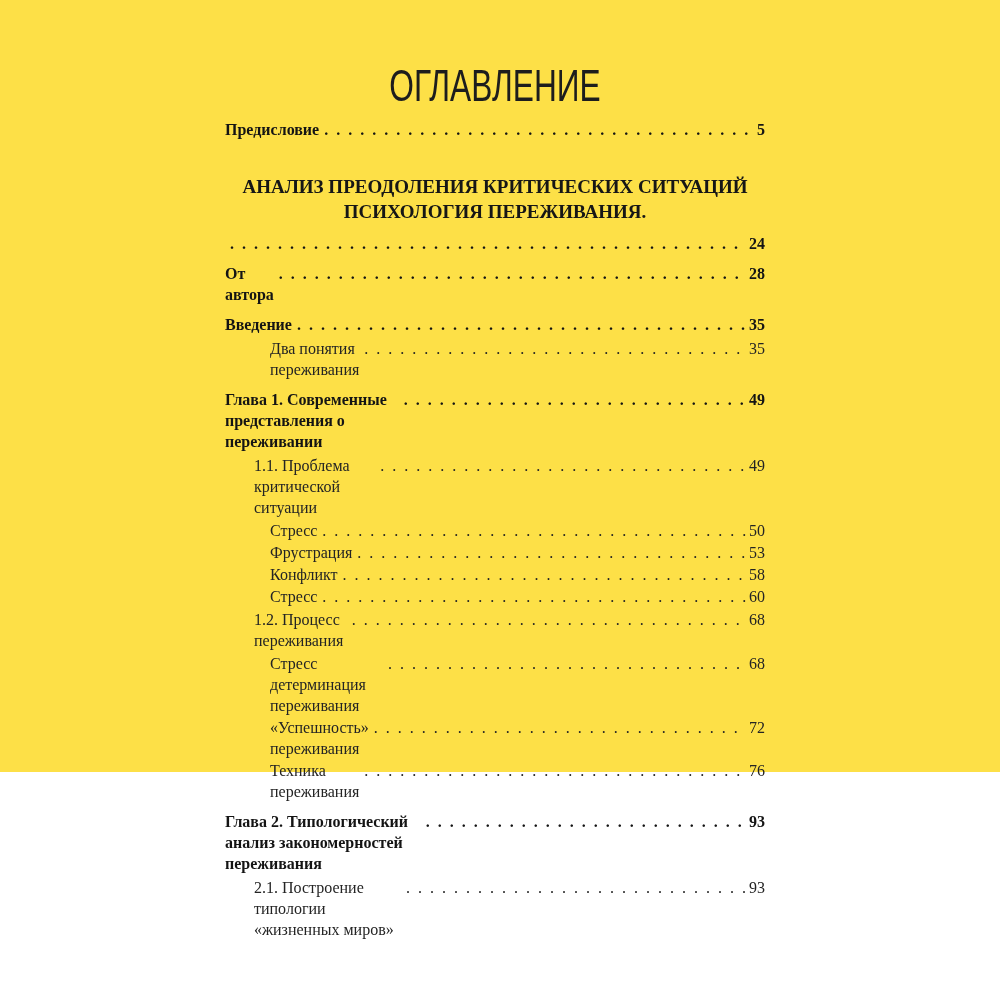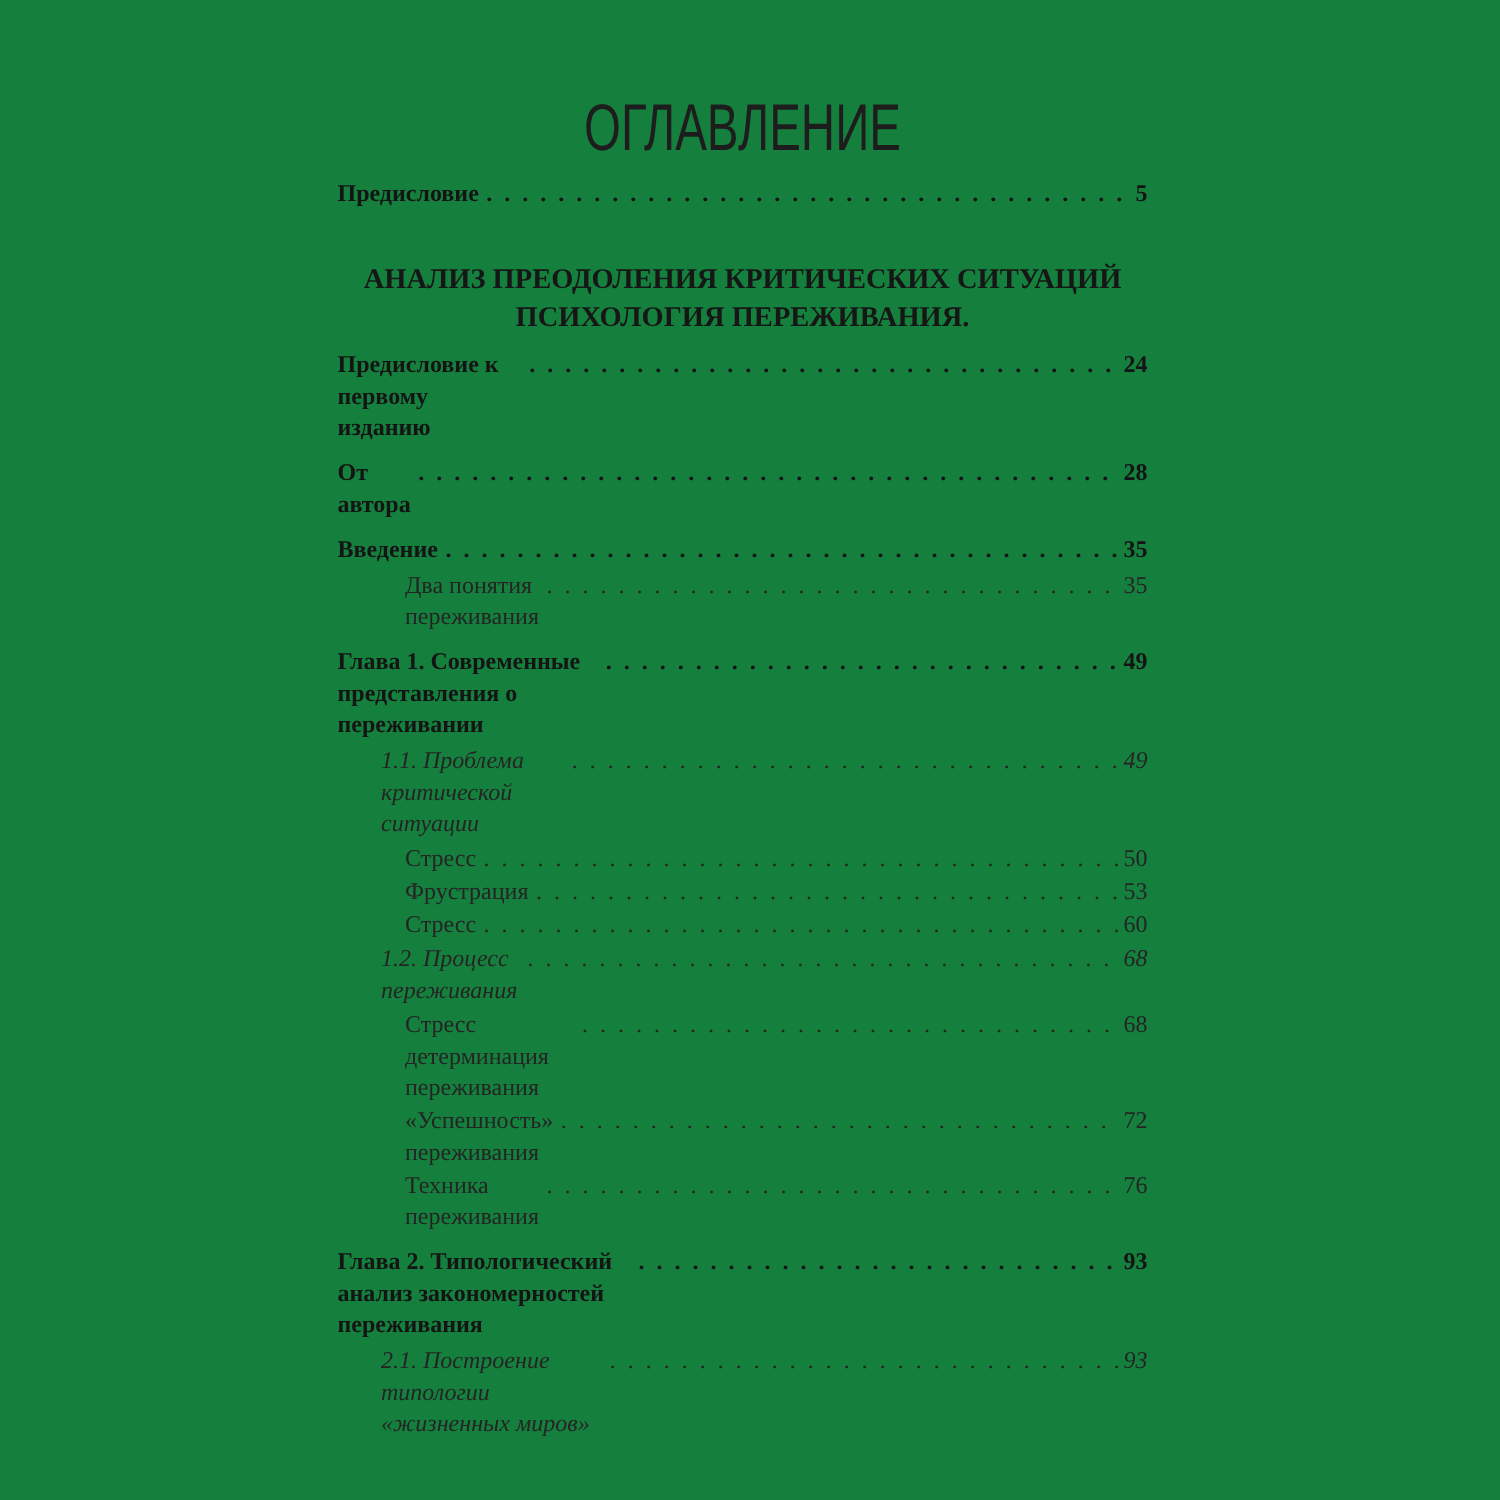--- a/index.html
+++ b/index.html
@@ -10,22 +10,22 @@
   body {
     width: 1000px;
     height: 1000px;
     overflow: hidden;
     font-family: "Liberation Serif", "DejaVu Serif", serif;
     color: #222222;
   }
   .page {
     position: relative;
     width: 1000px;
-    height: 1000px;
-    background: #15803d;
+    height: 772px;
+    background: #fde047;
   }
   .content {
     position: absolute;
     left: 225px;
     top: 0;
     width: 540px;
   }
   
   .page-title {
     margin-top: 62px;
@@ -64,21 +64,21 @@
   .toc-row .flexline {
     display: flex;
     align-items: baseline;
   }
   .toc-row.lv0 {
     margin-top: 9px;
     margin-bottom: 3px;
     font-weight: bold;
     color: #141414;
   }
-  .toc-row.lv1 { margin: 2px 0 2px 29px; font-style: italic; }
+  .toc-row.lv1 { margin: 2px 0 2px 29px; }
   .toc-row.lv2 { margin: 1px 0 1px 45px; }
   .toc-label { flex: 0 1 auto; }
   .wrap-line { display: block; }
   .dots {
     flex: 1 1 auto;
     overflow: hidden;
     white-space: nowrap;
     min-width: 10px;
     margin: 0 3px 0 5px;
   }
@@ -111,21 +111,20 @@
       </div>
 
     <div class="part-heading">
       <div>АНАЛИЗ ПРЕОДОЛЕНИЯ КРИТИЧЕСКИХ СИТУАЦИЙ</div>
       <div>ПСИХОЛОГИЯ ПЕРЕЖИВАНИЯ.</div>
     </div>
 
     <div class="toc-list">
         <div class="toc-row lv0 bold">
           <div class="flexline">
-            <span class="toc-label">Предисловие к первому изданию</span>
             <span class="dots"></span>
             <span class="toc-page">24</span>
           </div>
         </div>
         <div class="toc-row lv0 bold">
           <div class="flexline">
             <span class="toc-label">От автора</span>
             <span class="dots"></span>
             <span class="toc-page">28</span>
           </div>
@@ -163,20 +162,27 @@
             <span class="toc-label">Стресс</span>
             <span class="dots"></span>
             <span class="toc-page">50</span>
           </div>
         </div>
         <div class="toc-row lv2">
           <div class="flexline">
             <span class="toc-label">Фрустрация</span>
             <span class="dots"></span>
             <span class="toc-page">53</span>
+          </div>
+        </div>
+        <div class="toc-row lv2">
+          <div class="flexline">
+            <span class="toc-label">Конфликт</span>
+            <span class="dots"></span>
+            <span class="toc-page">58</span>
           </div>
         </div>
         <div class="toc-row lv2">
           <div class="flexline">
             <span class="toc-label">Стресс</span>
             <span class="dots"></span>
             <span class="toc-page">60</span>
           </div>
         </div>
         <div class="toc-row lv1">

